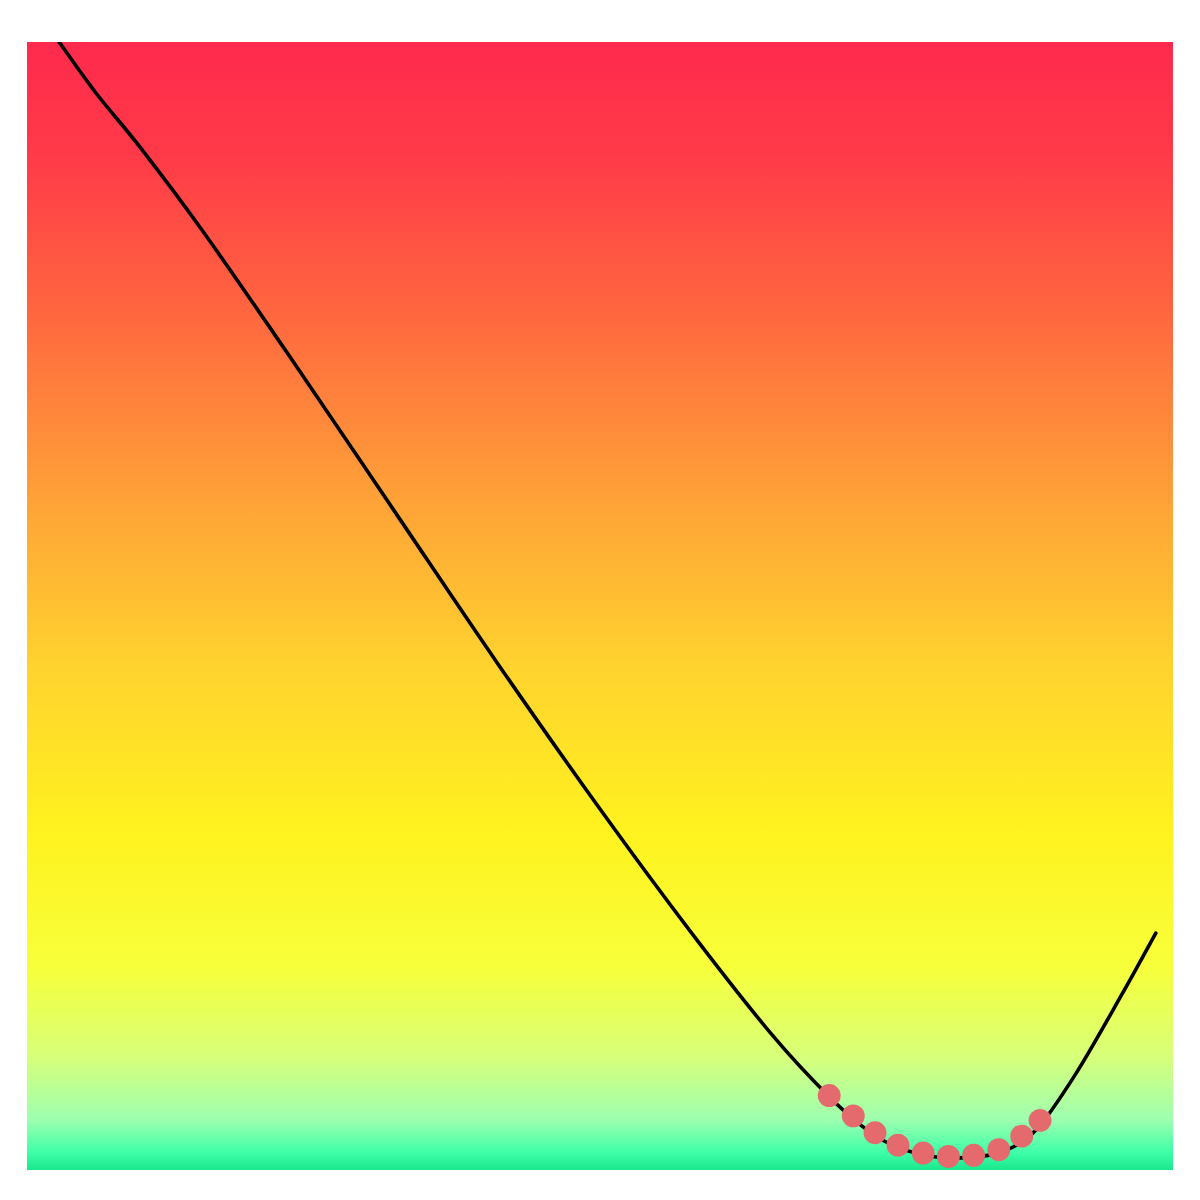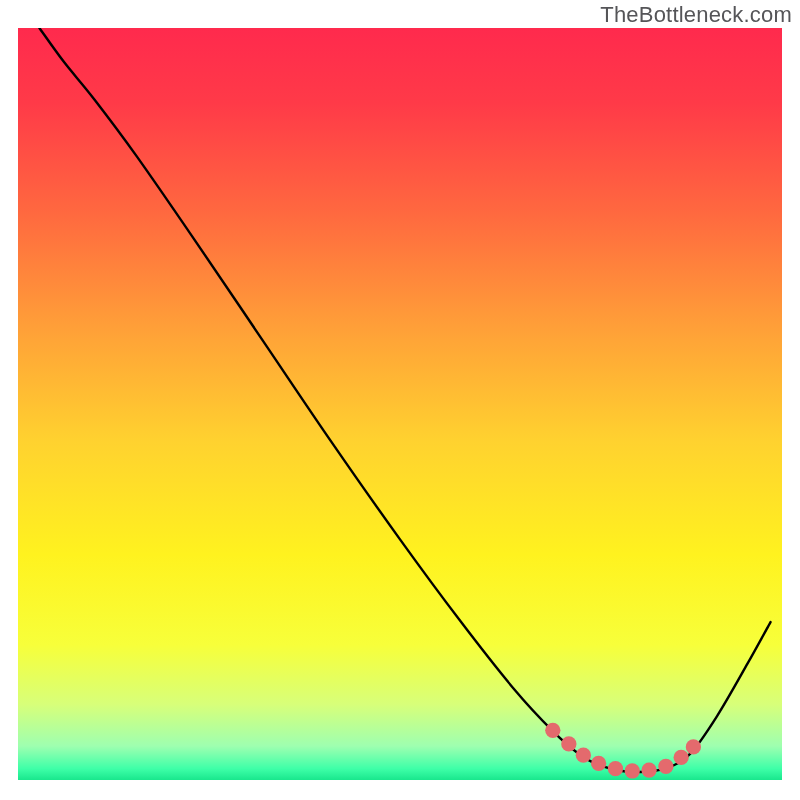--- a/index.html
+++ b/index.html
@@ -34,21 +34,20 @@
     
   }
   svg {
     display: block;
   }
 </style>
 </head>
 <body>
 
 <div class="stage">
-  <div class="watermark">TheBottleneck.com</div>
 
   <div class="plot">
     <svg id="chart-svg" width="764" height="752" viewBox="0 0 764 752" preserveAspectRatio="none">
       <defs>
         <linearGradient id="bg-grad" x1="0" y1="0" x2="0" y2="1">
             <stop offset="0.00%" stop-color="#ff2a4d"></stop>
             <stop offset="10.00%" stop-color="#ff3a48"></stop>
             <stop offset="25.00%" stop-color="#ff6a3f"></stop>
             <stop offset="40.00%" stop-color="#ffa038"></stop>
             <stop offset="55.00%" stop-color="#ffd22f"></stop>

